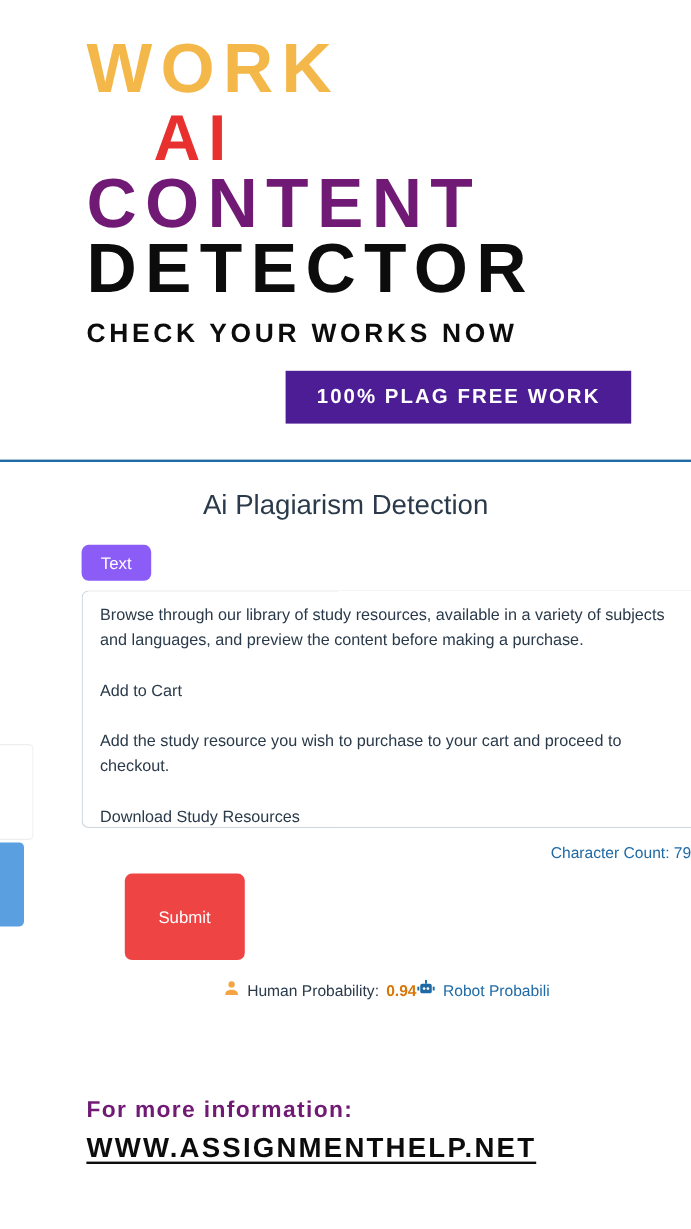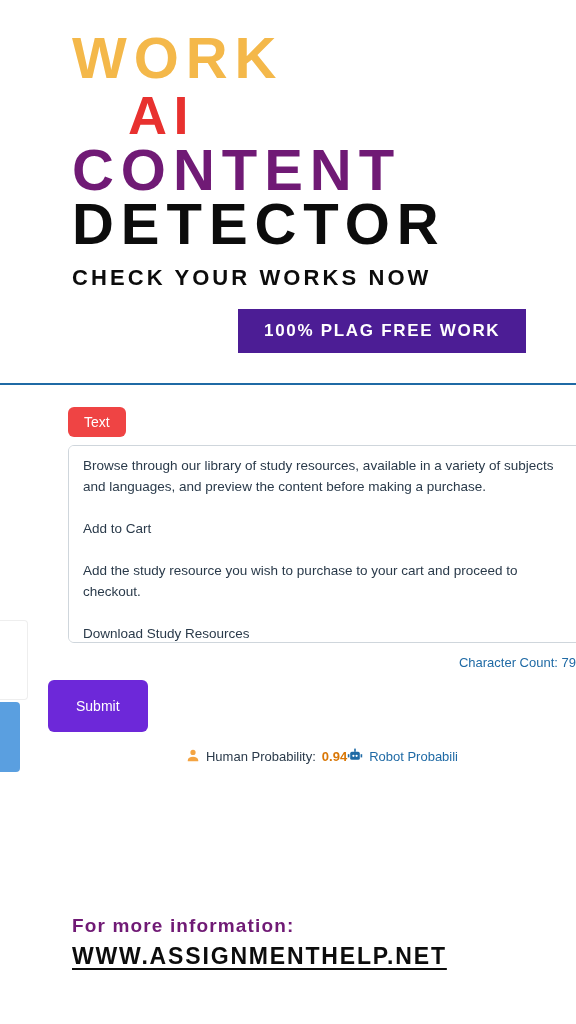--- a/index.html
+++ b/index.html
@@ -69,21 +69,21 @@
     }
     .app-title {
       text-align: center;
       color: #2a3a4a;
       font-size: 23px;
       font-weight: 500;
       font-family: 'Segoe UI', Arial, sans-serif;
       margin-bottom: 20px;
     }
     .tab {
-      background: #ef4444;
+      background: #8b5cf6;
       color: #fff;
       border: none;
       border-radius: 6px;
       padding: 7px 16px;
       font-size: 14px;
       margin-left: 68px;
       margin-bottom: 8px;
       font-weight: 500;
     }
     .textarea-wrap {
@@ -107,27 +107,27 @@
     .char-count {
       text-align: right;
       font-size: 13px;
       color: #1f6aa5;
       font-weight: 500;
       margin: 8px 0 0 0;
       padding-right: 0;
       font-family: 'Segoe UI', Arial, sans-serif;
     }
     .submit {
-      background: #6d28d9;
+      background: #ef4444;
       color: #fff;
       border: none;
       border-radius: 6px;
-      padding: 18px 28px;
+      padding: 28px 28px;
       font-size: 14px;
-      margin: 10px 0 0 48px;
+      margin: 10px 0 0 104px;
       font-weight: 500;
       cursor: pointer;
     }
     .results {
       display: flex;
       justify-content: center;
       margin: 16px 0 0 68px;
       font-size: 13px;
       font-family: 'Segoe UI', Arial, sans-serif;
     }
@@ -209,20 +209,21 @@
   <div class="hero-line hero-detector">DETECTOR</div>
 </div>
 
 <div class="tagline">CHECK YOUR WORKS NOW</div>
 
 <div class="badge">100% PLAG FREE WORK</div>
 
 <hr class="divider">
 
 <div class="app">
+  <div class="app-title">Ai Plagiarism Detection</div>
 
   <button class="tab">Text</button>
 
   <div class="textarea-wrap">
     <textarea class="textarea" style="">Browse through our library of study resources, available in a variety of subjects and languages, and preview the content before making a purchase.
 
 Add to Cart
 
 Add the study resource you wish to purchase to your cart and proceed to checkout.
 

